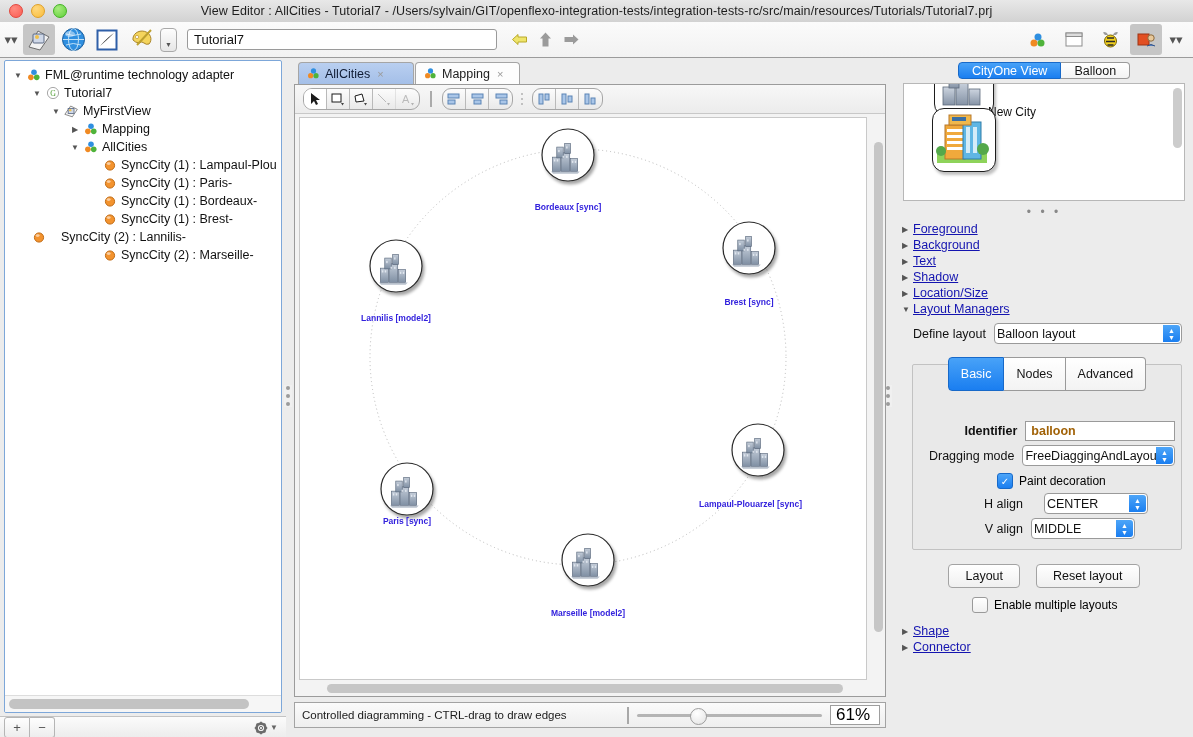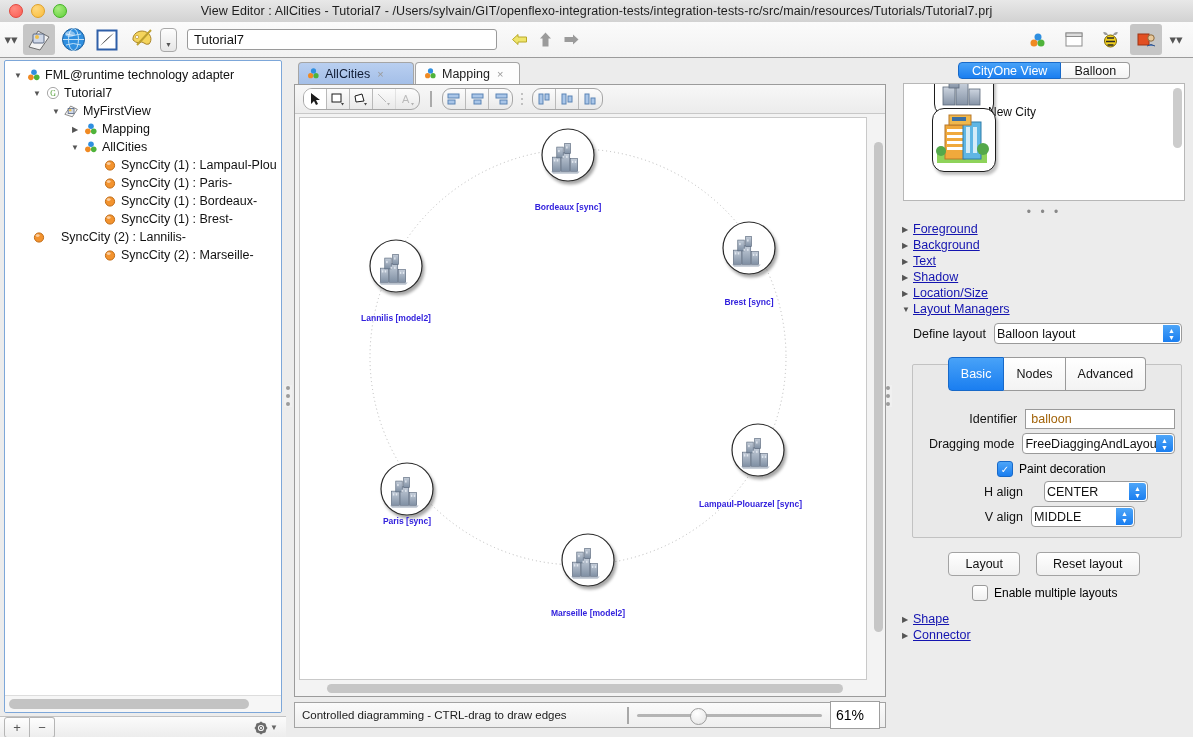--- a/index.html
+++ b/index.html
@@ -129,22 +129,22 @@
      display: flex; align-items: center; }
   .status-text { padding-left: 7px; font-size: 11.5px; color: #1b1b1b; }
   .zoomwrap { margin-left: auto; display: flex; align-items: center; gap: 8px; padding-right: 5px; }
   .zsep { width: 0; height: 17px; border-left: 1px solid #a8a8a8; border-right: 1px solid #a8a8a8; }
   .slider { position: relative; width: 185px; height: 16px; }
   .slider .track { position: absolute; top: 7px; left: 0; width: 185px; height: 3px;
      background: #b4b4b4; border-radius: 2px; }
   .slider .knob { position: absolute; top: 1px; left: 53px; width: 15px; height: 15px;
      border-radius: 50%; background: radial-gradient(circle at 40% 30%, #fff, #e2e2e2);
      border: 1px solid #9d9d9d; }
-  .zoomval { width: 50px; height: 28px; border: 1px solid #9e9e9e; background: #fff;
-     display: flex; align-items: center; padding-left: 5px; font-size: 14px; box-sizing: border-box; }
+  .zoomval { width: 50px; height: 20px; border: 1px solid #9e9e9e; background: #fff;
+     display: flex; align-items: center; padding-left: 5px; font-size: 17px; box-sizing: border-box; }
 
   
   .right { position: absolute; left: 898px; top: 60px; width: 292px; height: 676px; background: #ececec; }
   .seg { display: flex; justify-content: center; margin-top: 2px; }
   .segbtn { height: 17px; padding: 0 13px; display: flex; align-items: center; justify-content: center;
      font-size: 12.5px; border: 1px solid #9a9a9a; box-sizing: border-box; }
   .segbtn.first { border-radius: 4px 0 0 4px; }
   .segbtn.last { border-radius: 0 4px 4px 0; border-left: none; }
   .segbtn.active { background: linear-gradient(#48a2f8,#1a7ef0); color: #fff; border-color: #1769c9; }
   .segbtn.idle { background: linear-gradient(#ffffff,#f3f3f3); color: #151515; }
@@ -824,21 +824,21 @@
         </div>
       </div>
 
       <div class="innerbox" style="margin-top:20px;">
         <div class="tabseg">
           <div class="segbtn first active">Basic</div>
           <div class="segbtn idle" style="border-left:none;">Nodes</div>
           <div class="segbtn last idle">Advanced</div>
         </div>
 
-        <div class="formrow" style="margin-top:12px;">
+        <div class="formrow" style="margin-top:24px;font-weight:bold;">
           <div class="flabel" style="width:104px;">Identifier</div>
           <div class="textbox" style="margin-left:8px; width:158px;">balloon</div>
         </div>
 
         <div class="formrow">
           <div class="flabel" style="width:104px;">Dragging mode</div>
           <div class="combo" style="margin-left:8px; width:166px;">
             <span>FreeDiaggingAndLayout</span>
             <span class="stepper">▲<br>▼</span>
           </div>

